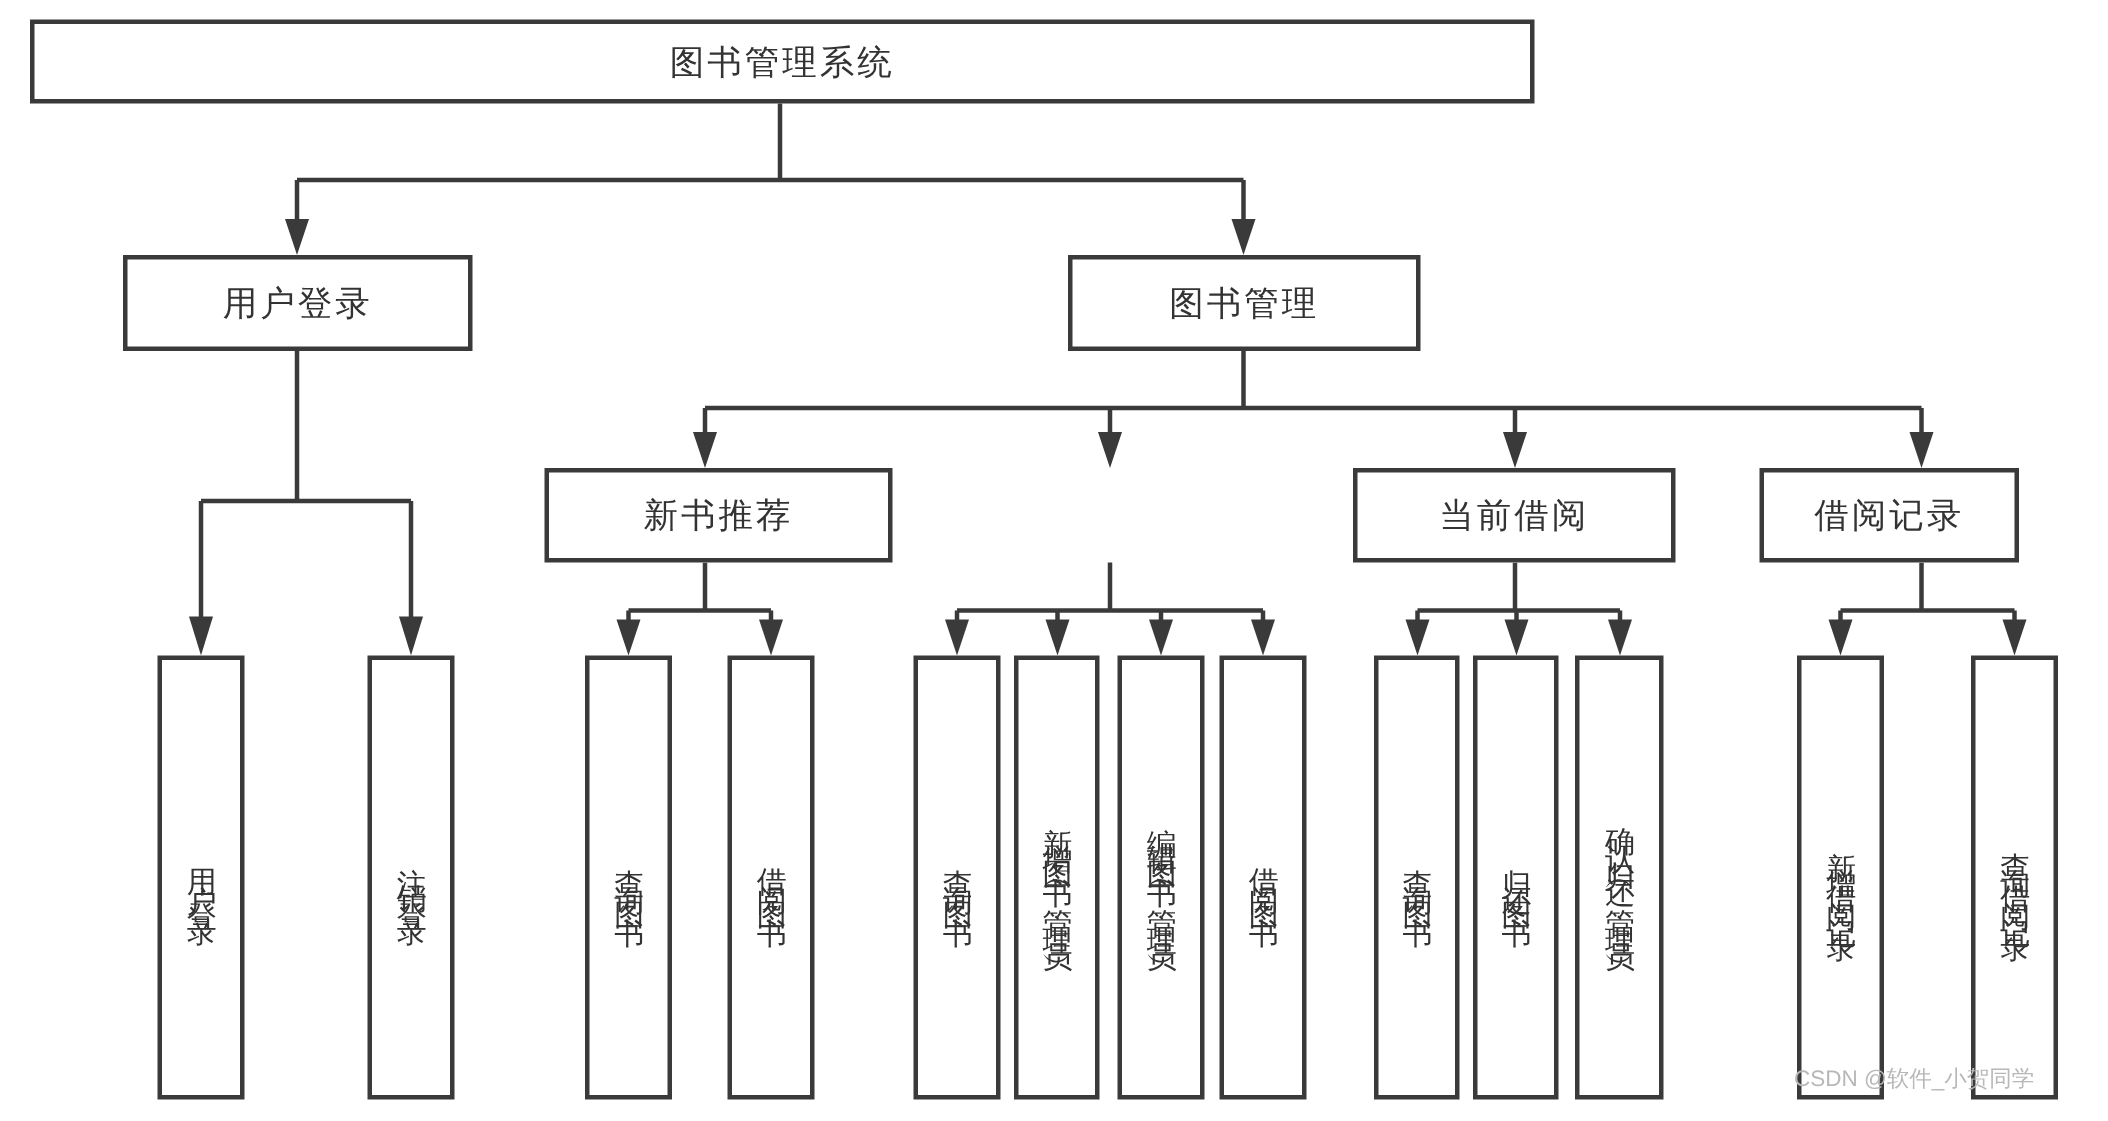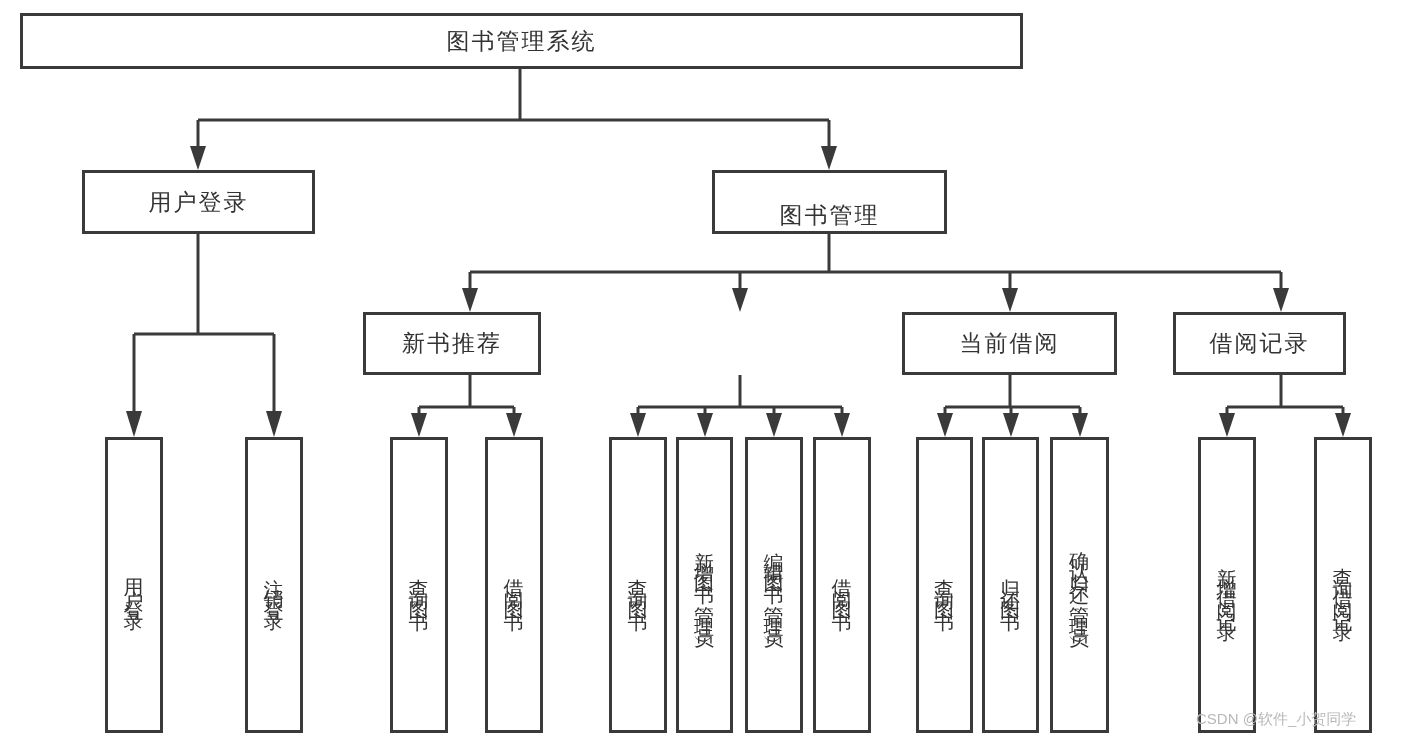--- a/index.html
+++ b/index.html
@@ -138,25 +138,25 @@
     </g>
   </svg>
 
   <div class="node hbox" style="left:20px; top:13px; width:1003px; height:56px;">
     <span class="label">图书管理系统</span>
   </div>
 
   <div class="node hbox" style="left:82px; top:170px; width:233px; height:64px;">
     <span class="label">用户登录</span>
   </div>
-  <div class="node hbox" style="left:712px; top:170px; width:235px; height:64px;align-items:flex-end;">
+  <div class="node hbox" style="left:712px; top:170px; width:235px; height:64px;">
     <span class="label">图书管理</span>
   </div>
 
-  <div class="node hbox" style="left:363px; top:312px; width:178px; height:63px;font-family:Liberation Serif, serif;">
+  <div class="node hbox" style="left:363px; top:312px; width:232px; height:63px;font-family:Liberation Serif, serif;">
     <span class="label">新书推荐</span>
   </div>
   <div class="node hbox" style="left:902px; top:312px; width:215px; height:63px;text-align:right;">
     <span class="label">当前借阅</span>
   </div>
   <div class="node hbox" style="left:1173px; top:312px; width:173px; height:63px;">
     <span class="label">借阅记录</span>
   </div>
 
   <div class="node vbox" style="left:105px; top:437px; width:58px; height:296px;">

